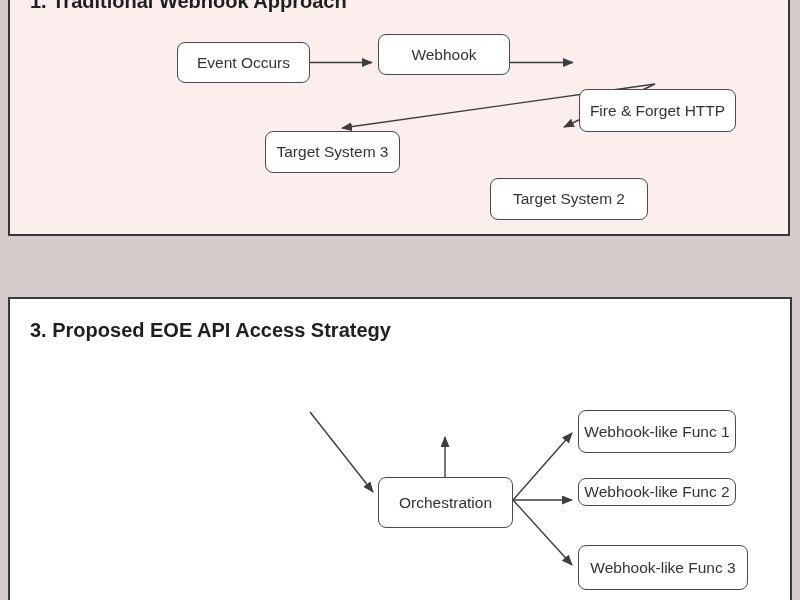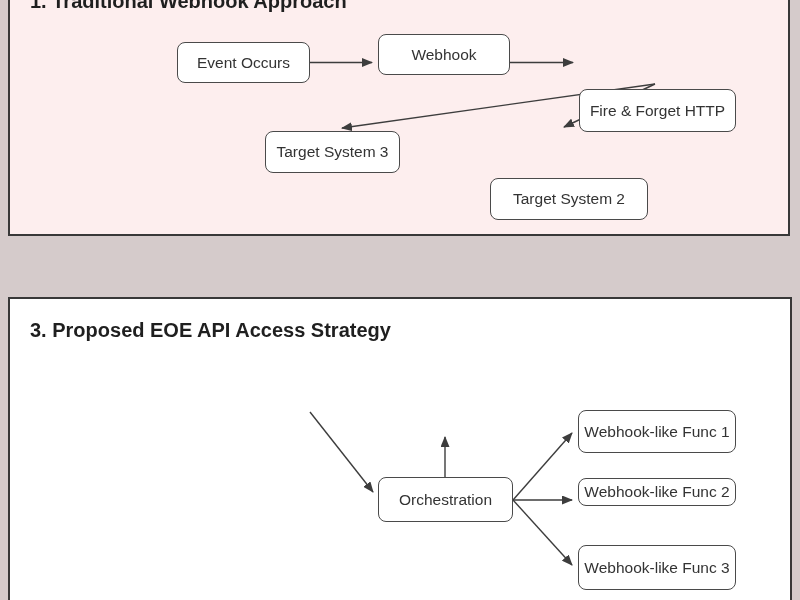--- a/index.html
+++ b/index.html
@@ -63,24 +63,24 @@
   }
   
   #n-event  { left: 177px; top: 42px;  width: 133px; height: 41px; }
   #n-webhook{ left: 378px; top: 34px;  width: 132px; height: 41px; }
   #n-fire   { left: 579px; top: 41px;  width: 157px; height: 43px; margin-top: 48px; }
   #n-target1{ left: 265px; top: 131px; width: 135px; height: 42px; }
   #n-target2{ left: 490px; top: 138px; width: 158px; height: 42px; margin-top: 40px; }
   
   #n-client { left: 176px; top: 388px; width: 134px; height: 44px; }
   #n-eoe    { left: 377px; top: 388px; width: 134px; height: 44px; }
-  #n-orch   { left: 378px; top: 477px; width: 135px; height: 45px; text-align: right; }
+  #n-orch   { left: 378px; top: 477px; width: 135px; height: 51px; text-align: right; }
   #n-func1  { left: 578px; top: 410px; width: 158px; height: 43px; }
   #n-func2  { left: 578px; top: 478px; width: 158px; height: 28px; }
-  #n-func3  { left: 578px; top: 545px; width: 158px; height: 45px; }
+  #n-func3  { left: 578px; top: 545px; width: 170px; height: 45px; }
 </style>
 </head>
 <body>
 
 <div id="stage">
 
   <div class="panel" id="panel-1">
     <div class="panel-title">1. Traditional Webhook Approach</div>
   </div>
 

